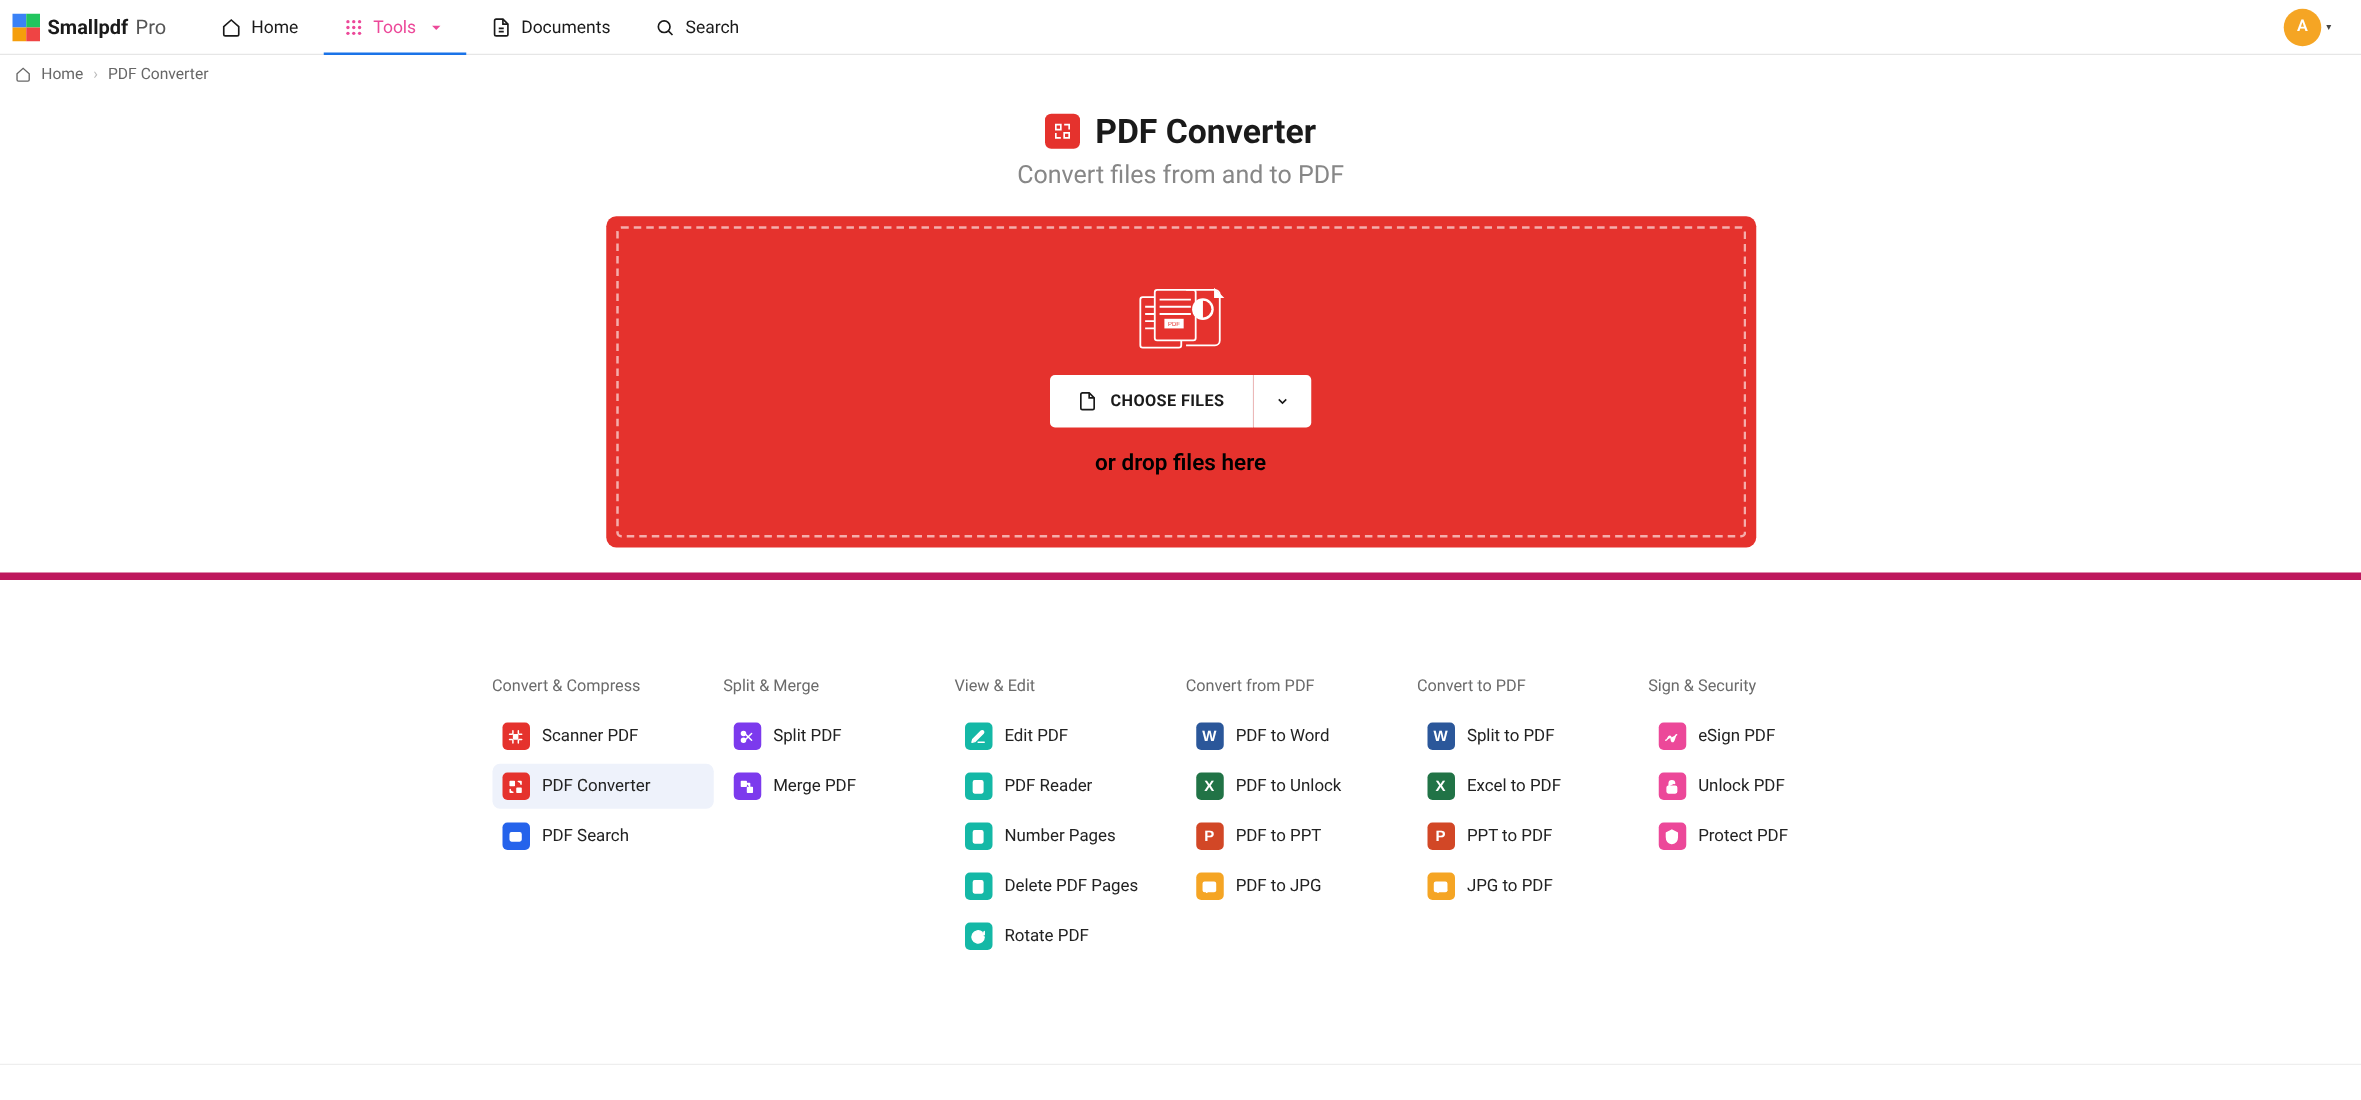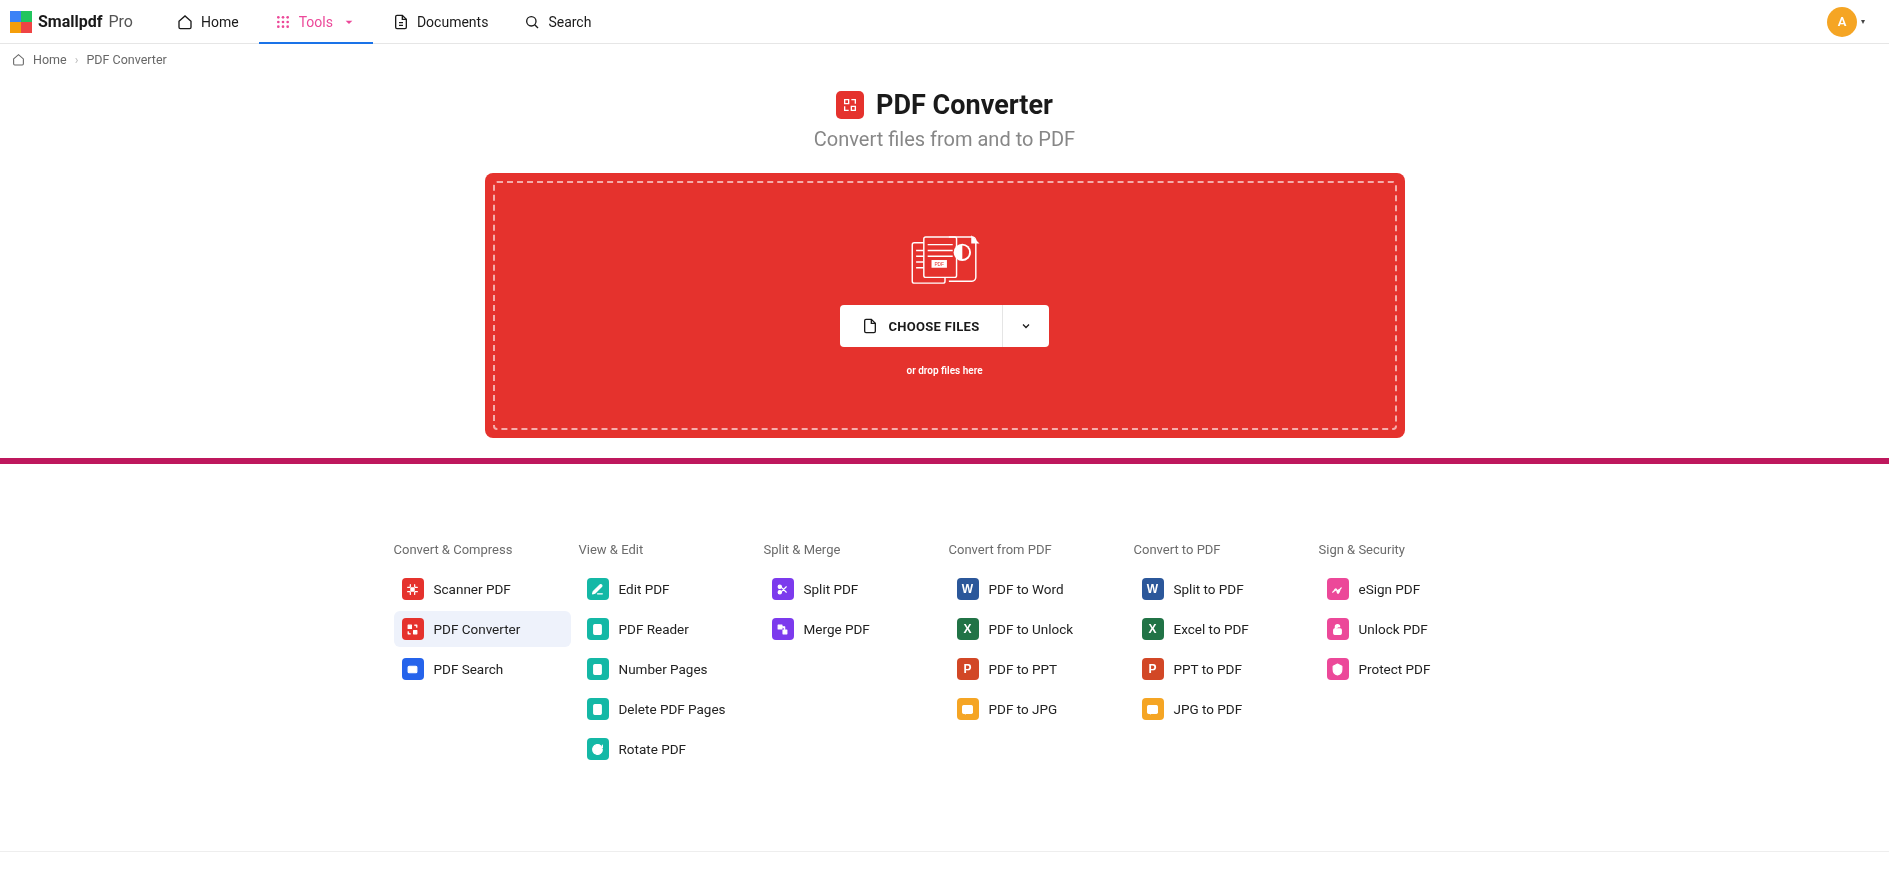--- a/index.html
+++ b/index.html
@@ -41,21 +41,21 @@
   .dropzone-outer { display:flex; justify-content:center; padding-bottom: 20px; }
   .dropzone { width: 920px; height: 265px; background:#e5322d; border-radius:8px; padding:8px; }
   .dropzone-inner { width:100%; height:100%; border:2px dashed rgba(255,255,255,.6); border-radius:4px; display:flex; flex-direction:column; align-items:center; justify-content:center; gap:18px; }
   .dz-illus { width:78px; height:52px; position:relative; }
   .dz-illus svg { width:100%; height:100%; }
   .choose-row { display:flex; }
   .choose-btn { background:#fff; color:#1a1a1a; font-weight:700; font-size:13px; letter-spacing:.3px; padding:13px 22px; border-radius:4px 0 0 4px; display:flex; align-items:flex-end; gap:10px; border-right:1px solid #e5e5e5; cursor:pointer; }
   .choose-btn svg { width:16px; height:16px; }
   .choose-caret { background:#fff; border-radius:0 4px 4px 0; width:46px; display:flex; align-items:center; justify-content:center; cursor:pointer; }
   .choose-caret svg { width:12px; height:12px; }
-  .drop-hint { color:#ffffff; font-size:10px; font-weight:600; }
+  .drop-hint { color:#000000; font-size:18px; font-weight:600; }
   
   
   .tools-section { border-top:6px solid #be185d; padding: 78px 0 80px; display:flex; justify-content:center; }
   .tool-cols { display:grid; grid-template-columns: repeat(6, 185px); gap: 0; }
   .tool-col { padding: 0 4px; }
   .tool-col h4 { font-size:13px; font-weight:400; color:#6b6b6b; margin-bottom:14px; }
   .tool-item { display:flex; align-items:center; gap:10px; padding:7px 8px; border-radius:6px; font-size:13.5px; color:#222; cursor:pointer; margin-bottom:4px; }
   .tool-item.selected { background:#eef2fb; }
   .ticon { width:22px; height:22px; border-radius:4px; display:flex; align-items:center; justify-content:center; flex-shrink:0; }
   .ticon svg { width:13px; height:13px; fill:#fff; stroke:#fff; }
@@ -216,88 +216,88 @@
           <div class="ticon blue">
             <svg viewBox="0 0 24 24" fill="none" stroke="#fff" stroke-width="2.2" stroke-linecap="round" stroke-linejoin="round">
               <rect x="4" y="6" width="16" height="12" rx="2"></rect>
               <circle cx="12" cy="12" r="3"></circle>
             </svg>
           </div>
           <span>PDF Search</span>
         </div>
       </div>
       <div class="tool-col">
-        <h4>View &amp; Edit</h4>
-        <div class="tool-item">
-          <div class="ticon teal">
-            <svg viewBox="0 0 24 24" fill="none" stroke="#fff" stroke-width="2.2" stroke-linecap="round" stroke-linejoin="round">
-              <path d="M12 20h9"></path>
-              <path d="M16.5 3.5a2.1 2.1 0 1 1 3 3L7 19l-4 1 1-4z"></path>
-            </svg>
-          </div>
-          <span>Edit PDF</span>
-        </div>
-        <div class="tool-item">
-          <div class="ticon teal">
-            <svg viewBox="0 0 24 24" fill="none" stroke="#fff" stroke-width="2.2" stroke-linecap="round" stroke-linejoin="round">
-              <rect x="5" y="3" width="14" height="18" rx="2"></rect>
-              <path d="M9 8h6M9 12h6M9 16h4"></path>
-            </svg>
-          </div>
-          <span>PDF Reader</span>
-        </div>
-        <div class="tool-item">
-          <div class="ticon teal">
-            <svg viewBox="0 0 24 24" fill="none" stroke="#fff" stroke-width="2.2" stroke-linecap="round" stroke-linejoin="round">
-              <rect x="5" y="3" width="14" height="18" rx="2"></rect>
-              <text x="12" y="16" font-size="10" fill="#fff" stroke="none" text-anchor="middle" font-family="Arial">1</text>
-            </svg>
-          </div>
-          <span>Number Pages</span>
-        </div>
-        <div class="tool-item">
-          <div class="ticon teal">
-            <svg viewBox="0 0 24 24" fill="none" stroke="#fff" stroke-width="2.2" stroke-linecap="round" stroke-linejoin="round">
-              <rect x="5" y="3" width="14" height="18" rx="2"></rect>
-              <path d="M9 10l6 6M15 10l-6 6"></path>
-            </svg>
-          </div>
-          <span>Delete PDF Pages</span>
-        </div>
-        <div class="tool-item">
-          <div class="ticon teal">
-            <svg viewBox="0 0 24 24" fill="none" stroke="#fff" stroke-width="2.2" stroke-linecap="round" stroke-linejoin="round">
-              <path d="M21 12a9 9 0 1 1-3-6.7"></path>
-              <path d="M21 4v5h-5"></path>
-            </svg>
-          </div>
-          <span>Rotate PDF</span>
-        </div>
-      </div>
-      <div class="tool-col">
         <h4>Split &amp; Merge</h4>
         <div class="tool-item">
           <div class="ticon purple">
             <svg viewBox="0 0 24 24" fill="none" stroke="#fff" stroke-width="2.2" stroke-linecap="round" stroke-linejoin="round">
               <circle cx="7" cy="7" r="3"></circle>
               <circle cx="7" cy="17" r="3"></circle>
               <path d="M10 8l9 9M10 16l9-9"></path>
             </svg>
           </div>
           <span>Split PDF</span>
         </div>
         <div class="tool-item">
           <div class="ticon purple">
             <svg viewBox="0 0 24 24" fill="none" stroke="#fff" stroke-width="2.2" stroke-linecap="round" stroke-linejoin="round">
               <rect x="4" y="4" width="7" height="7"></rect>
               <rect x="13" y="13" width="7" height="7"></rect>
               <path d="M11 7h5v5"></path>
             </svg>
           </div>
           <span>Merge PDF</span>
+        </div>
+      </div>
+      <div class="tool-col">
+        <h4>View &amp; Edit</h4>
+        <div class="tool-item">
+          <div class="ticon teal">
+            <svg viewBox="0 0 24 24" fill="none" stroke="#fff" stroke-width="2.2" stroke-linecap="round" stroke-linejoin="round">
+              <path d="M12 20h9"></path>
+              <path d="M16.5 3.5a2.1 2.1 0 1 1 3 3L7 19l-4 1 1-4z"></path>
+            </svg>
+          </div>
+          <span>Edit PDF</span>
+        </div>
+        <div class="tool-item">
+          <div class="ticon teal">
+            <svg viewBox="0 0 24 24" fill="none" stroke="#fff" stroke-width="2.2" stroke-linecap="round" stroke-linejoin="round">
+              <rect x="5" y="3" width="14" height="18" rx="2"></rect>
+              <path d="M9 8h6M9 12h6M9 16h4"></path>
+            </svg>
+          </div>
+          <span>PDF Reader</span>
+        </div>
+        <div class="tool-item">
+          <div class="ticon teal">
+            <svg viewBox="0 0 24 24" fill="none" stroke="#fff" stroke-width="2.2" stroke-linecap="round" stroke-linejoin="round">
+              <rect x="5" y="3" width="14" height="18" rx="2"></rect>
+              <text x="12" y="16" font-size="10" fill="#fff" stroke="none" text-anchor="middle" font-family="Arial">1</text>
+            </svg>
+          </div>
+          <span>Number Pages</span>
+        </div>
+        <div class="tool-item">
+          <div class="ticon teal">
+            <svg viewBox="0 0 24 24" fill="none" stroke="#fff" stroke-width="2.2" stroke-linecap="round" stroke-linejoin="round">
+              <rect x="5" y="3" width="14" height="18" rx="2"></rect>
+              <path d="M9 10l6 6M15 10l-6 6"></path>
+            </svg>
+          </div>
+          <span>Delete PDF Pages</span>
+        </div>
+        <div class="tool-item">
+          <div class="ticon teal">
+            <svg viewBox="0 0 24 24" fill="none" stroke="#fff" stroke-width="2.2" stroke-linecap="round" stroke-linejoin="round">
+              <path d="M21 12a9 9 0 1 1-3-6.7"></path>
+              <path d="M21 4v5h-5"></path>
+            </svg>
+          </div>
+          <span>Rotate PDF</span>
         </div>
       </div>
       <div class="tool-col">
         <h4>Convert from PDF</h4>
         <div class="tool-item">
           <div class="ticon blueW">
             <span class="glyph">W</span>
           </div>
           <span>PDF to Word</span>
         </div>

